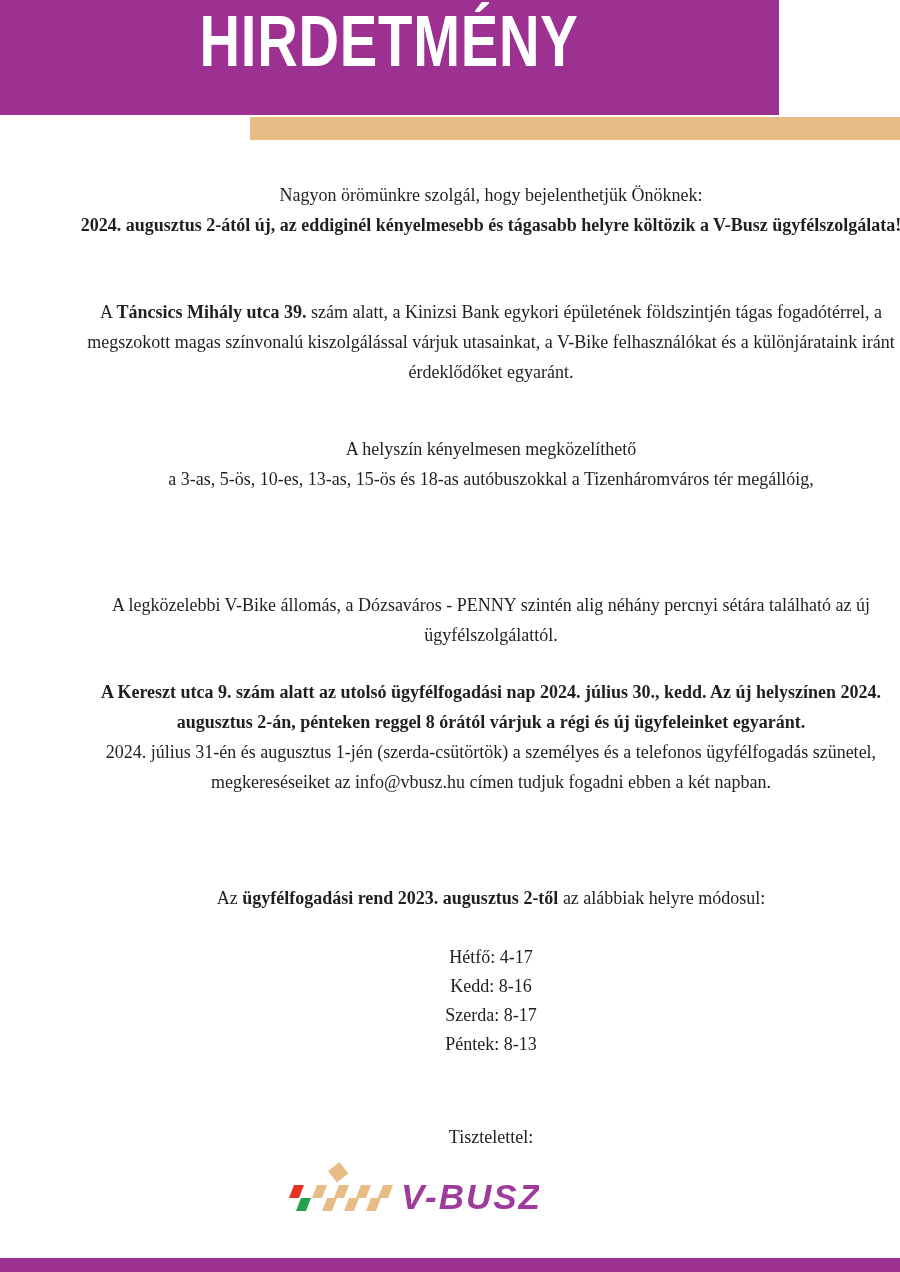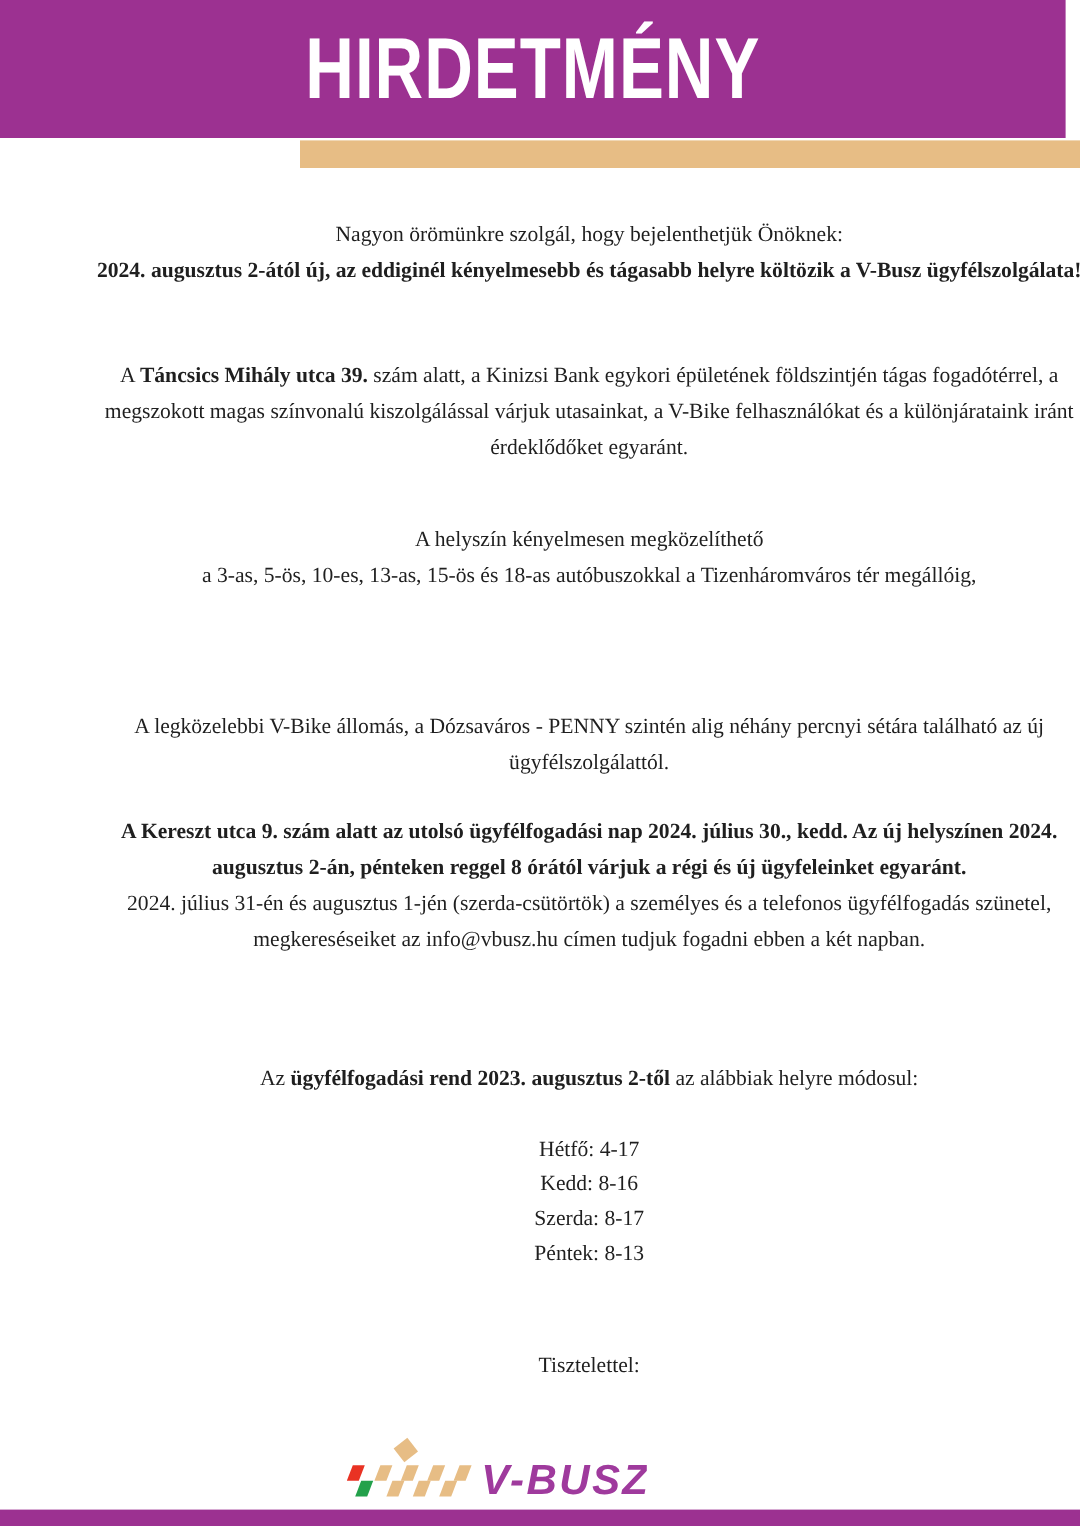--- a/index.html
+++ b/index.html
@@ -1,42 +1,42 @@
 <!DOCTYPE html>
 <html lang="hu" style="--purple: #9c3191; --tan: #e7bd85; --logo_red: #e93223; --logo_green: #23a14b; --logo_tan: #e7bd85; --logo_purple: #9f3a9d;"><head>
 <meta charset="utf-8">
 <style>
   html,body{margin:0;padding:0;background:#fff;}
   .page{position:relative;width:900px;height:1272px;background:#fff;overflow:hidden;
         font-family:"Liberation Serif",serif;color:#1f1f1f;}
 
   
-  .banner{position:absolute;top:0;left:0;width:888px;height:115px;
-          background:var(--purple,#9c3191);display:flex;align-items:center;justify-content:center;}
+  .banner{position:absolute;top:0;left:0;width:779px;height:115px;
+          background:var(--purple,#9c3191);display:flex;justify-content:center;}
   .banner h1{margin:0;color:#fff;font-family:"Liberation Sans",sans-serif;font-weight:bold;
              font-size:72px;letter-spacing:1px;white-space:nowrap;
              transform:scaleX(0.78);transform-origin:center;}
   .accent-bar{position:absolute;top:117px;left:250px;width:650px;height:23px;
               background:var(--tan,#e7bd85);}
 
   
   .sec{position:absolute;left:35px;width:830px;text-align:center;
        font-size:18px;line-height:30px;margin-left:41px;}
   .b{font-weight:bold;}
   .p1{top:180px}
   .p2{top:297px}
   .p3{top:434px}
   .p4{top:590px}
   .p5{top:677px}
   .p6{top:883px}
   .sched{top:943px;line-height:29px;}
   .closing{top:1122px}
 
   
-  .logo-wrap{position:absolute;top:1196px;left:0;width:828px;text-align:center;}
+  .logo-wrap{position:absolute;top:1160px;left:0;width:828px;text-align:center;}
   .logo-wrap svg{display:inline-block;vertical-align:top;}
   .lr{fill:var(--logo_red,#e93223);}
   .lg{fill:var(--logo_green,#23a14b);}
   .lt{fill:var(--logo_tan,#e7bd85);}
   .ltxt{fill:var(--logo_purple,#9f3a9d);font-family:"Liberation Sans",sans-serif;
         font-weight:bold;font-style:italic;font-size:35px;letter-spacing:2px;}
 
   .footer-bar{position:absolute;left:0;bottom:0;width:900px;height:14px;
               background:var(--purple,#9c3191);}
 </style>

